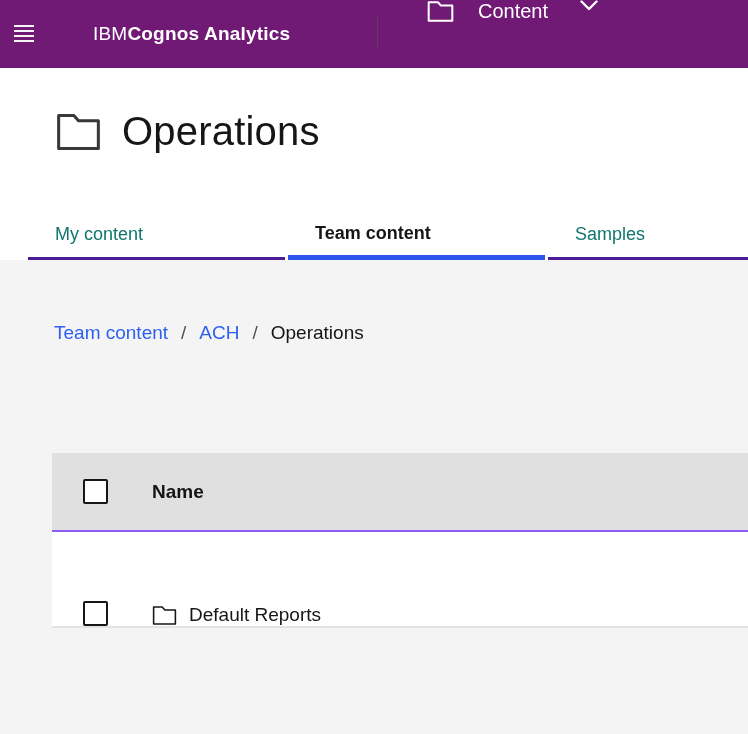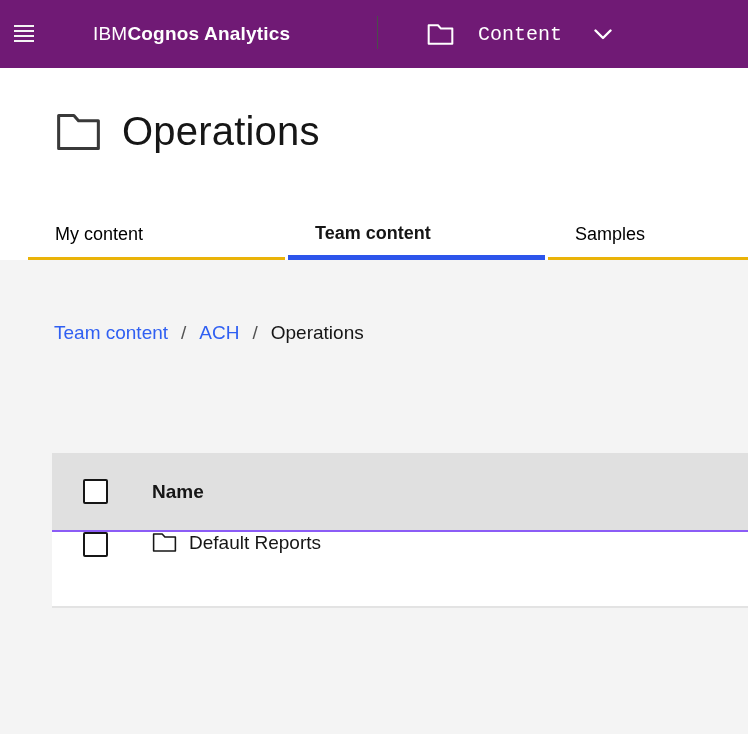--- a/index.html
+++ b/index.html
@@ -8,47 +8,47 @@
 
   
   .topbar { position:relative; height:68px; background:#701a75; }
   .hamburger { position:absolute; left:14px; top:25px; width:20px; height:17px;
     display:flex; flex-direction:column; justify-content:space-between; cursor:pointer; }
   .hamburger span { display:block; height:2px; width:20px; background:#f4f4f4; }
   .brand { position:absolute; left:93px; top:0; height:68px; display:flex; align-items:center;
     color:#fff; font-size:19px; letter-spacing:.2px; }
   .brand .bold { font-weight:700; }
   .topbar-divider { position:absolute; left:377px; top:16px; width:1px; height:33px; background:#4c4c4c; }
-  .nav-switcher { position:absolute; left:427px; top:0; height:68px; display:flex; align-items:center; color:#fff; cursor:pointer;font-family:Liberation Mono, monospace; }
+  .nav-switcher { position:absolute; left:427px; top:0; height:68px; display:flex; color:#fff; cursor:pointer; }
   .nav-switcher .nav-label { font-size:20px; margin-left:24px; }
   .nav-switcher svg { display:block; }
   .nav-switcher .chev { margin-left:32px; }
 
   
   .page-head { position:relative; height:192px; background:#fff; }
   .title-row { position:absolute; left:56px; top:41px; display:flex; align-items:center; }
   .title-row svg { display:block; color:#393939; }
   .page-title { margin-left:21px; font-size:40px; font-weight:400; color:#161616; letter-spacing:.2px; }
 
   .tabs { position:absolute; left:28px; bottom:0; display:flex; }
   .tab { width:257px; height:48px; margin-right:3px; display:flex; align-items:center;
-    padding-left:27px; font-size:18px; color:#000000; border-bottom:3px solid #eab308; cursor:pointer; }
+    padding-left:27px; font-size:18px; color:#0f766e; border-bottom:3px solid #4c1d95; cursor:pointer; }
   .tab.selected { border-bottom:5px solid #2d55eb; color:#161616; font-weight:700; }
 
   
   .content-area { height:474px; background:#f4f4f4; }
   .breadcrumb { padding:62px 0 0 54px; font-size:19px; display:flex; align-items:baseline; }
   .breadcrumb a { color:#2f5ff2; text-decoration:none; cursor:pointer; }
   .crumb-sep { color:#525252; margin:0 13px; }
   .crumb-current { color:#161616; }
 
   .data-table { margin:109px 0 0 52px; width:696px; }
   .thead { height:79px; background:#e0e0e0; border-bottom:2px solid #8b5cf6; display:flex; align-items:center; }
   .col-name { margin-left:44px; font-size:19px; font-weight:700; color:#161616; }
-  .trow { height:76px; background:#fff; border-bottom:2px solid #e3e3e3; display:flex; align-items:flex-start; cursor:pointer; }
+  .trow { height:96px; background:#fff; border-bottom:2px solid #e3e3e3; display:flex; align-items:flex-end; cursor:pointer; }
   .checkbox { width:25px; height:25px; margin-left:31px; flex:none;
     border:2px solid #161616; border-radius:2px; background:#fff; cursor:pointer; }
   .row-folder { margin-left:44px; color:#161616; }
   .row-folder svg { display:block; }
   .row-label { margin-left:12px; font-size:19px; color:#161616; }
 </style>
 </head>
 <body>
 
 <div class="topbar">

